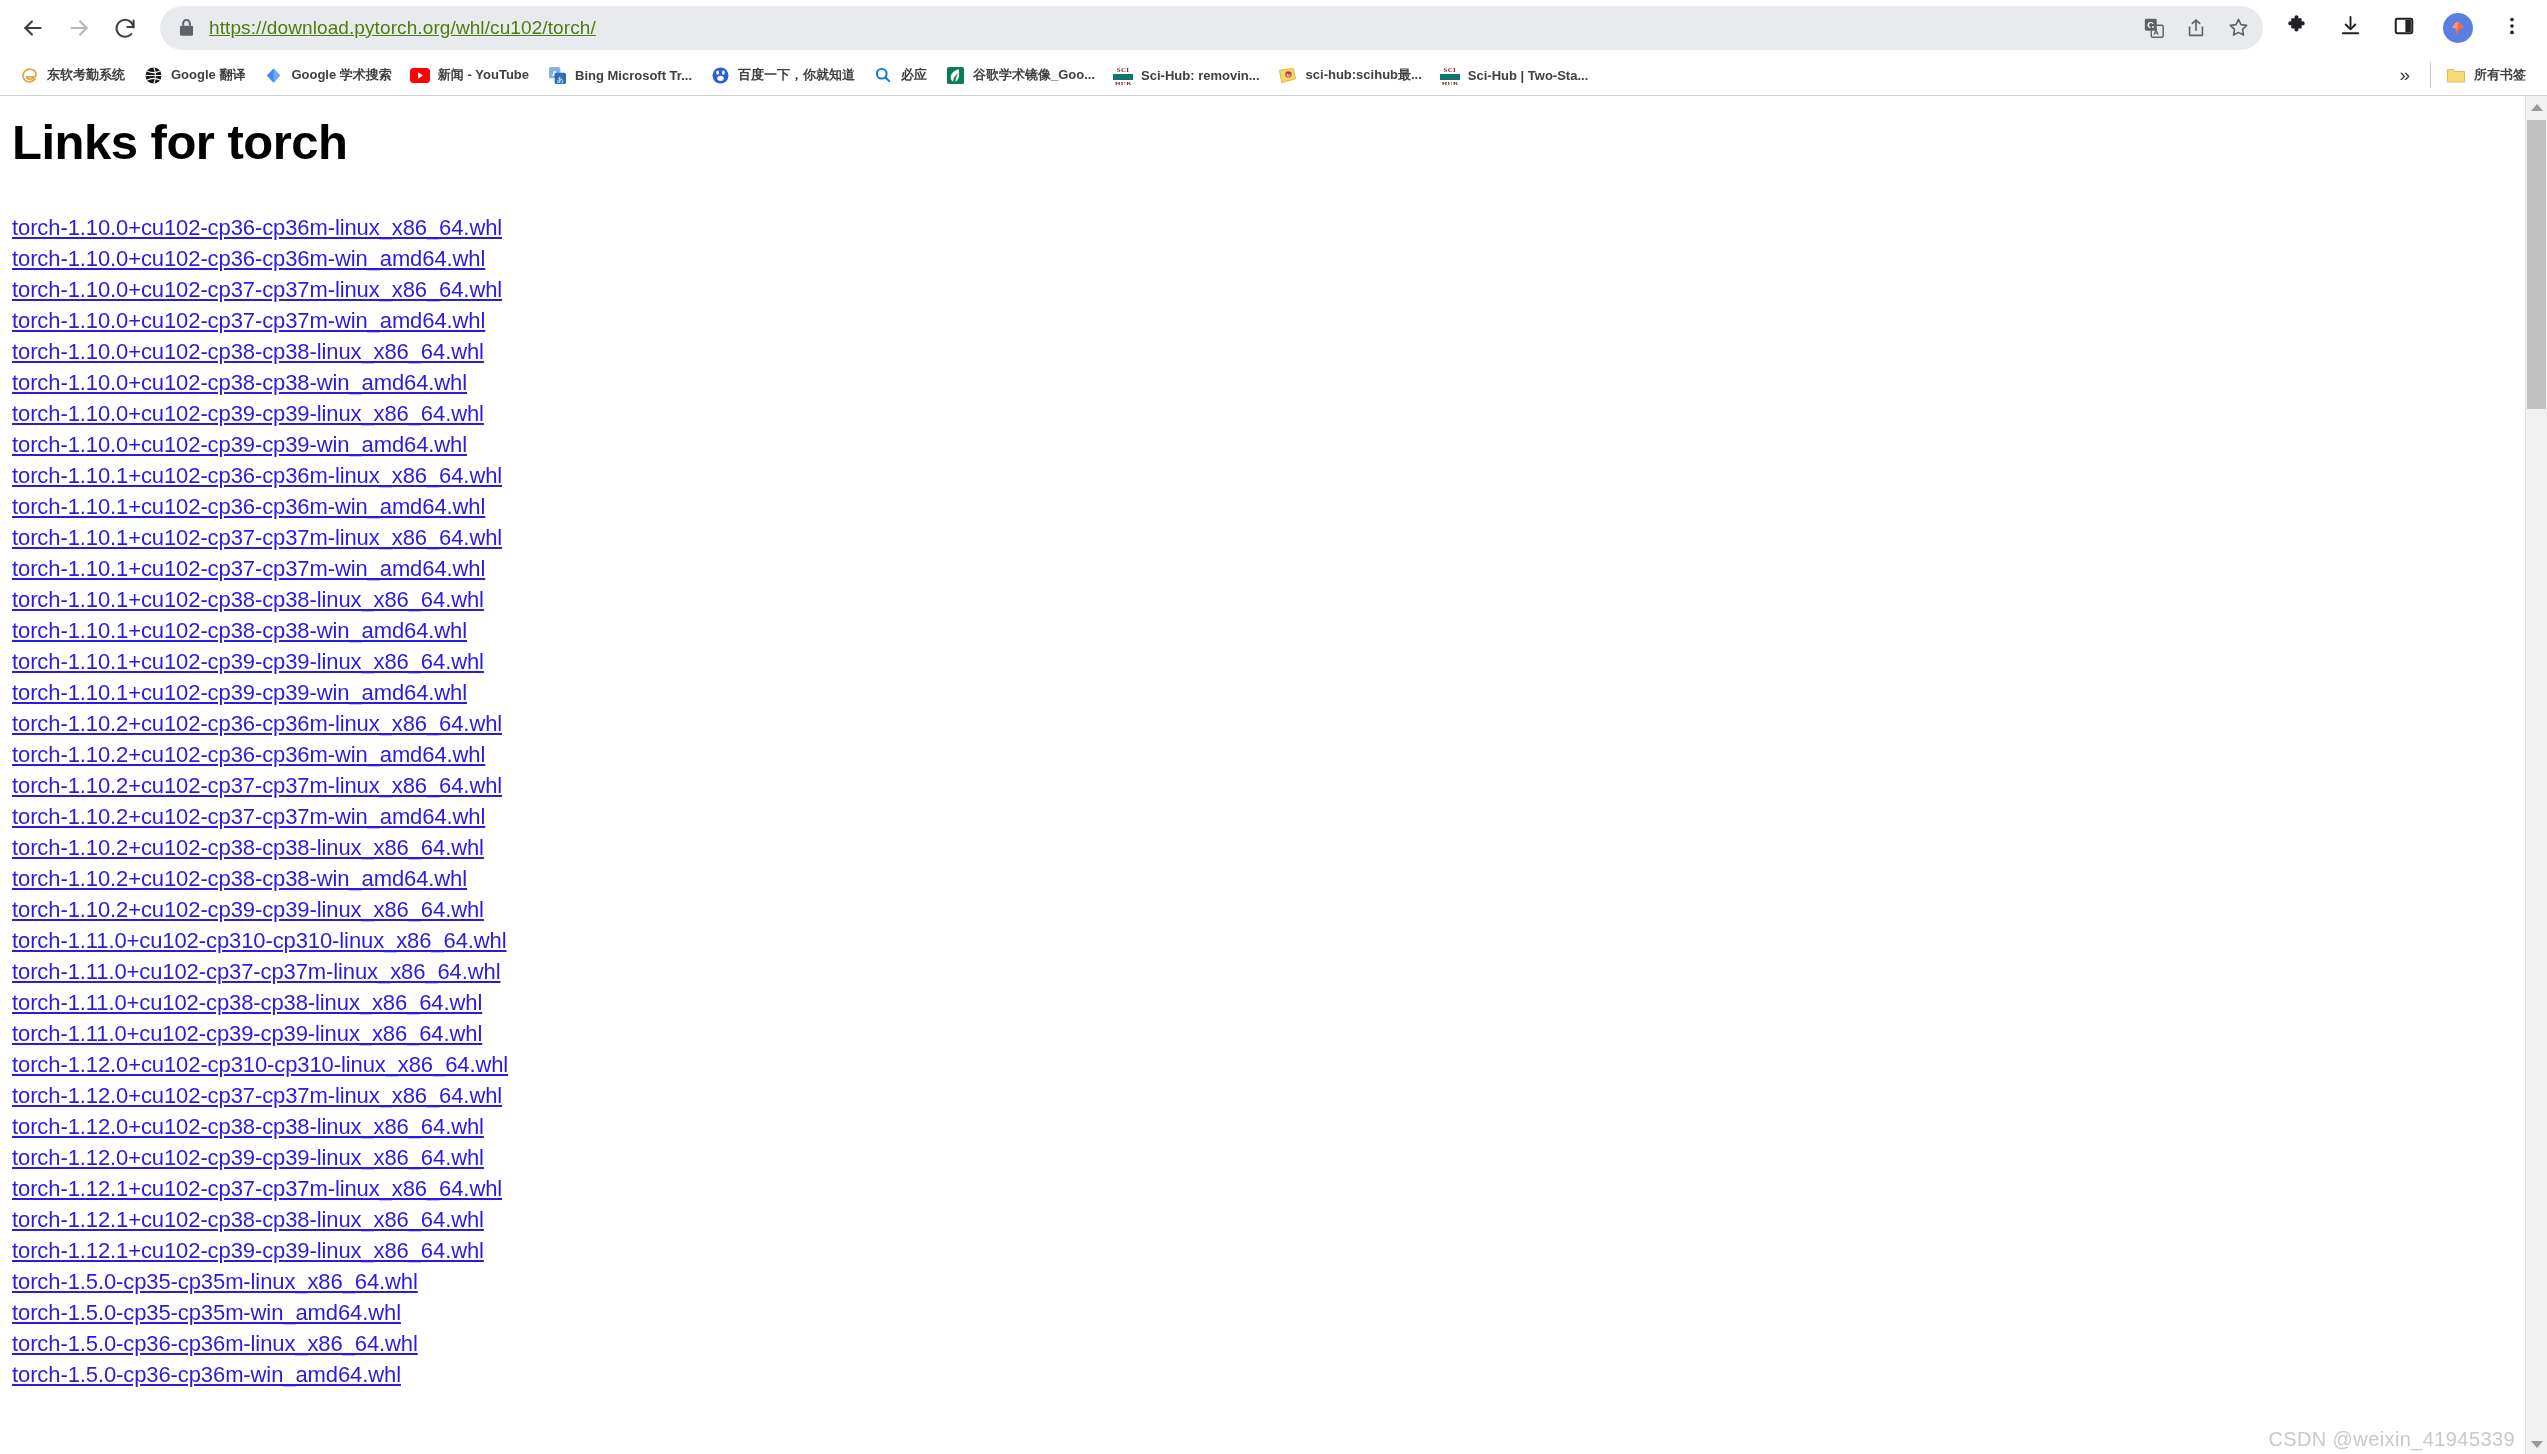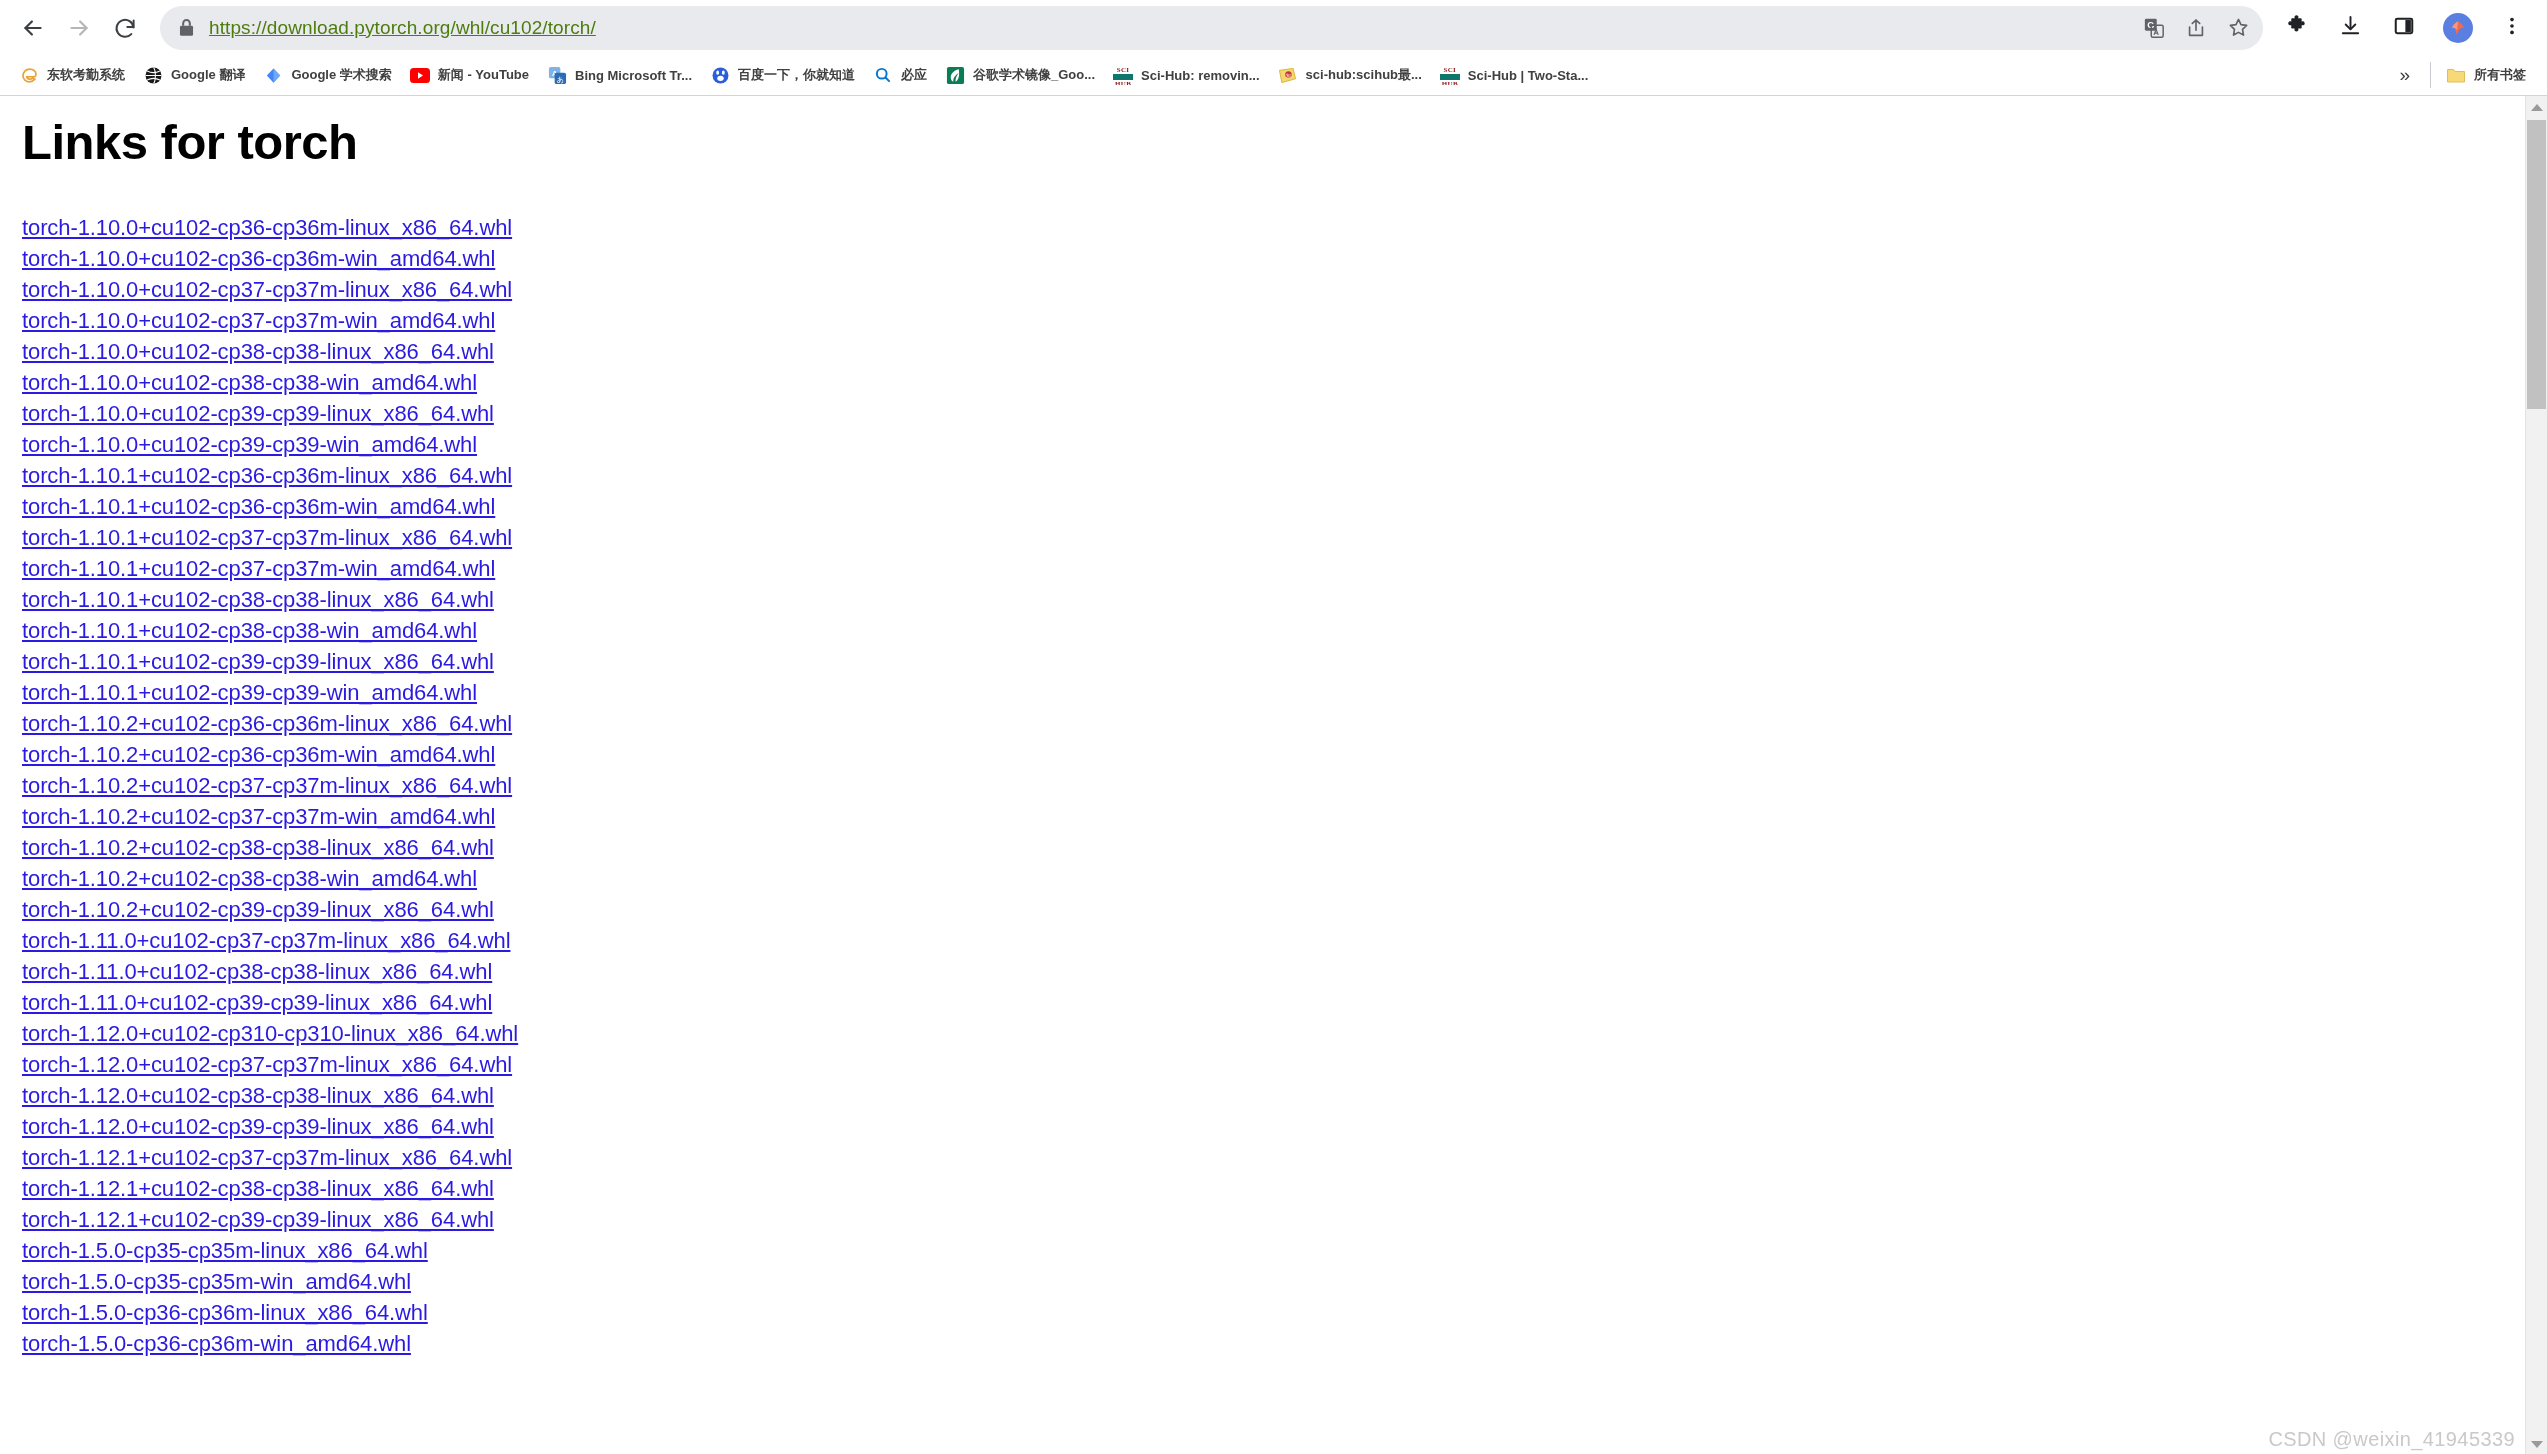--- a/index.html
+++ b/index.html
@@ -146,21 +146,21 @@
   
   #viewport {
     position: relative;
     width: 2547px;
     height: 1359px;
     background: #ffffff;
     overflow: hidden;
   }
   #page {
     position: absolute;
-    top: 0; left: 10px;
+    top: 0; left: 0;
     width: 2532px;
     padding: 20px 0 0 12px;
   }
   #page-title {
     font-family: "Liberation Sans", sans-serif;
     font-size: 49px;
     font-weight: bold;
     color: #000000;
     margin: 0 0 42px 0;
     letter-spacing: -0.5px;
@@ -484,20 +484,21 @@
         <div class="link-row"><a class="wheel-link" href="#">torch-1.10.1+cu102-cp38-cp38-win_amd64.whl</a></div>
         <div class="link-row"><a class="wheel-link" href="#">torch-1.10.1+cu102-cp39-cp39-linux_x86_64.whl</a></div>
         <div class="link-row"><a class="wheel-link" href="#">torch-1.10.1+cu102-cp39-cp39-win_amd64.whl</a></div>
         <div class="link-row"><a class="wheel-link" href="#">torch-1.10.2+cu102-cp36-cp36m-linux_x86_64.whl</a></div>
         <div class="link-row"><a class="wheel-link" href="#">torch-1.10.2+cu102-cp36-cp36m-win_amd64.whl</a></div>
         <div class="link-row"><a class="wheel-link" href="#">torch-1.10.2+cu102-cp37-cp37m-linux_x86_64.whl</a></div>
         <div class="link-row"><a class="wheel-link" href="#">torch-1.10.2+cu102-cp37-cp37m-win_amd64.whl</a></div>
         <div class="link-row"><a class="wheel-link" href="#">torch-1.10.2+cu102-cp38-cp38-linux_x86_64.whl</a></div>
         <div class="link-row"><a class="wheel-link" href="#">torch-1.10.2+cu102-cp38-cp38-win_amd64.whl</a></div>
         <div class="link-row"><a class="wheel-link" href="#">torch-1.10.2+cu102-cp39-cp39-linux_x86_64.whl</a></div>
+        <div class="link-row"><a class="wheel-link" href="#">torch-1.11.0+cu102-cp310-cp310-linux_x86_64.whl</a></div>
         <div class="link-row"><a class="wheel-link" href="#">torch-1.11.0+cu102-cp37-cp37m-linux_x86_64.whl</a></div>
         <div class="link-row"><a class="wheel-link" href="#">torch-1.11.0+cu102-cp38-cp38-linux_x86_64.whl</a></div>
         <div class="link-row"><a class="wheel-link" href="#">torch-1.11.0+cu102-cp39-cp39-linux_x86_64.whl</a></div>
         <div class="link-row"><a class="wheel-link" href="#">torch-1.12.0+cu102-cp310-cp310-linux_x86_64.whl</a></div>
         <div class="link-row"><a class="wheel-link" href="#">torch-1.12.0+cu102-cp37-cp37m-linux_x86_64.whl</a></div>
         <div class="link-row"><a class="wheel-link" href="#">torch-1.12.0+cu102-cp38-cp38-linux_x86_64.whl</a></div>
         <div class="link-row"><a class="wheel-link" href="#">torch-1.12.0+cu102-cp39-cp39-linux_x86_64.whl</a></div>
         <div class="link-row"><a class="wheel-link" href="#">torch-1.12.1+cu102-cp37-cp37m-linux_x86_64.whl</a></div>
         <div class="link-row"><a class="wheel-link" href="#">torch-1.12.1+cu102-cp38-cp38-linux_x86_64.whl</a></div>
         <div class="link-row"><a class="wheel-link" href="#">torch-1.12.1+cu102-cp39-cp39-linux_x86_64.whl</a></div>

